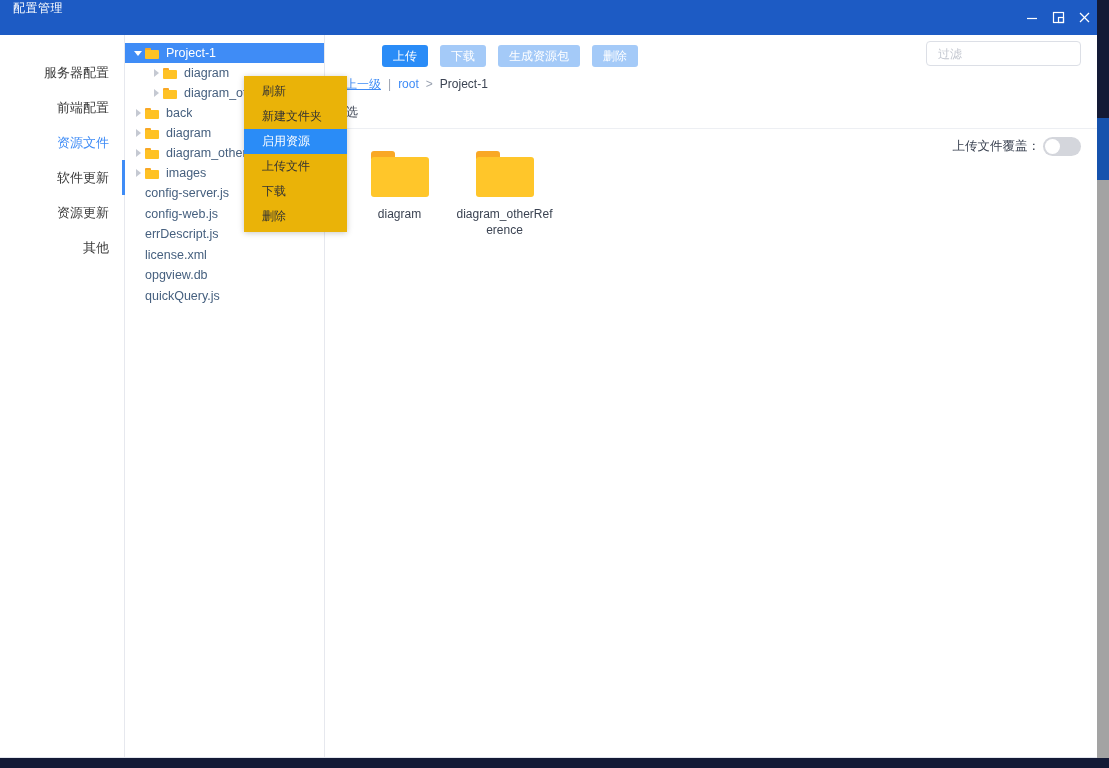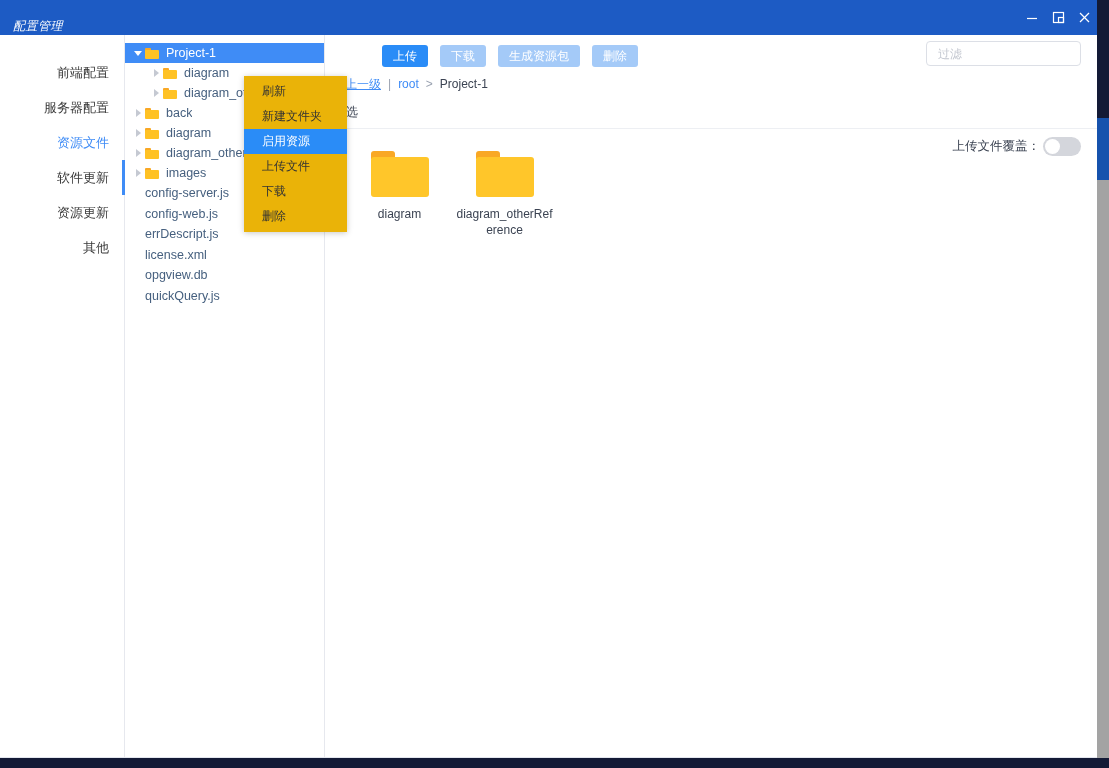--- a/index.html
+++ b/index.html
@@ -59,24 +59,23 @@
     display: flex;
     flex-direction: column;
     box-sizing: border-box;
   }
 
   
   #title-bar {
     height: 35px;
     background: #1d5bc4;
     display: flex;
-    align-items: flex-end;
-    flex: none;
-    position: relative;
-    font-style: italic;
+    align-items: flex-start;
+    flex: none;
+    position: relative;
   }
   #window-title {
     color: #ffffff;
     font-size: 12px;
     margin-left: 13px;
     letter-spacing: 0.5px;
     white-space: nowrap;
   }
   #window-controls {
     position: absolute;
@@ -442,24 +441,24 @@
           <line x1="11" y1="2" x2="2" y2="11" stroke="#fff" stroke-width="1.3"></line>
         </svg>
       </div>
     </div>
   </div>
 
   <div id="app-body">
 
     <div id="sidebar">
       <div class="nav-item">
+        <span>服务器配置</span>
+      </div>
+      <div class="nav-item">
         <span>前端配置</span>
-      </div>
-      <div class="nav-item">
-        <span>服务器配置</span>
       </div>
       <div class="nav-item active">
         <span>资源文件</span>
       </div>
       <div class="nav-item">
         <span>软件更新</span>
       </div>
       <div class="nav-item">
         <span>资源更新</span>
       </div>

